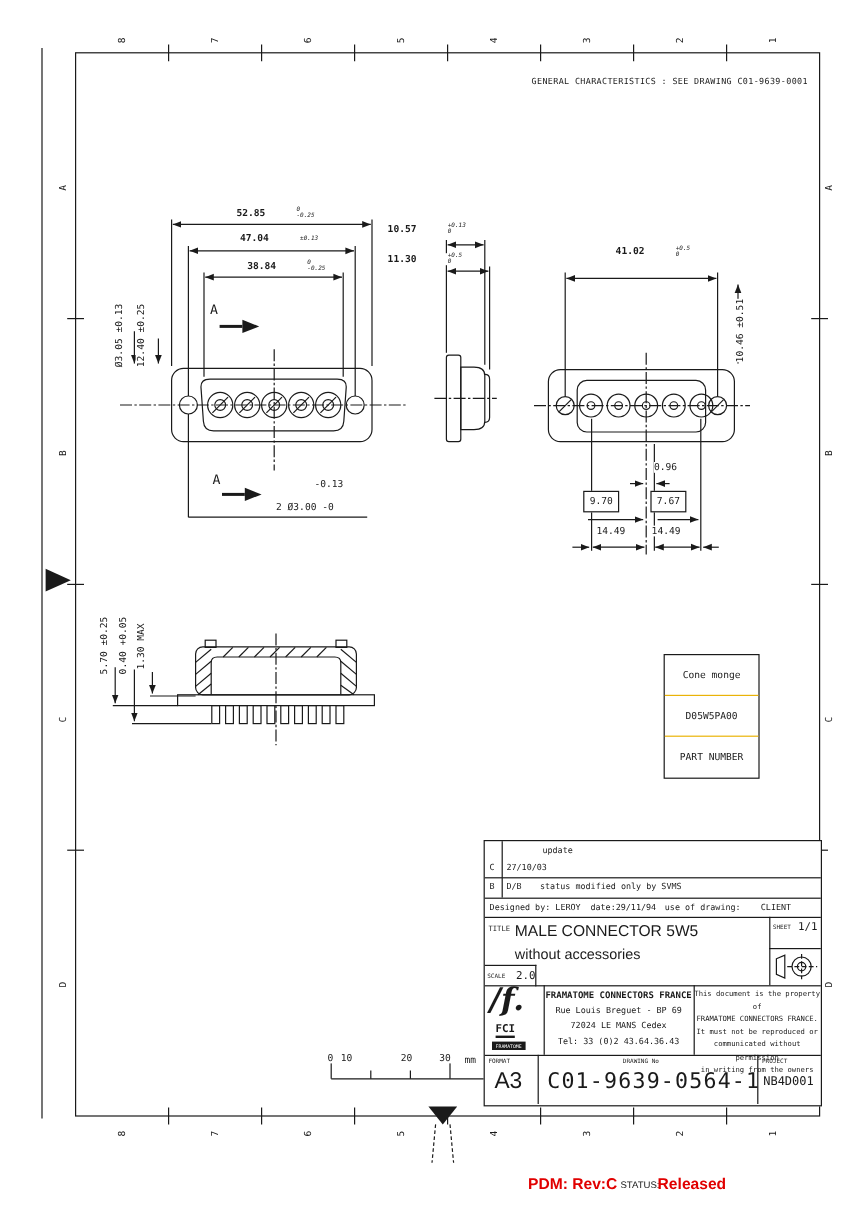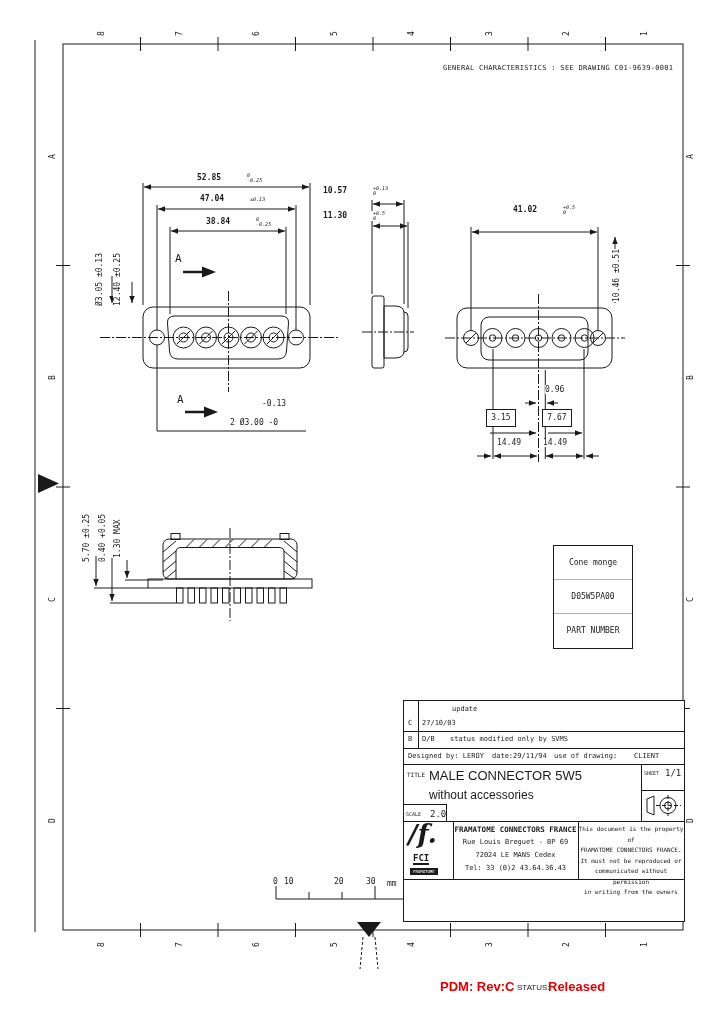--- a/index.html
+++ b/index.html
@@ -289,21 +289,21 @@
 
   <div class="dim" style="left:512px;top:205px">
     <b>41.02</b>
       <span class="tol">
         <i>+0.5</i>
         <i>0</i>
       </span>
   </div>
   <div class="vt" style="left:612px;top:302px">10.46 ±0.51</div>
   <div class="t cad" style="left:545px;top:385px">0.96</div>
-  <div class="boxdim" style="left:486px;top:409px;width:28px;height:16px">3.15</div>
+  <div class="boxdim" style="left:486px;top:409px;width:28px;height:16px">9.70</div>
   <div class="boxdim" style="left:542px;top:409px;width:28px;height:16px">7.67</div>
   <div class="t cad" style="left:497px;top:438px">14.49</div>
   <div class="t cad" style="left:543px;top:438px">14.49</div>
 
   <div class="vt" style="left:82px;top:562px">5.70 ±0.25</div>
   <div class="vt" style="left:98px;top:562px">0.40 +0.05</div>
   <div class="vt" style="left:113px;top:558px">1.30 MAX</div>
 
   <div class="tbl" style="left:553px;top:545px;width:78px;height:102px">
     <div class="row">Cone monge</div>
@@ -377,20 +377,30 @@
       </div>
       <div class="abs" style="left:174px;top:3px;width:106px;height:55px;text-align:center;font-size:6px;line-height:10.5px">
         <div>This document is the property of</div>
         <div>FRAMATOME CONNECTORS FRANCE.</div>
         <div>It must not be reproduced or</div>
         <div>communicated without permission</div>
         <div>in writing from the owners</div>
       </div>
     </div>
 
+    <div class="abs" style="left:0;top:178px;width:280px;height:41px">
+      <div class="abs" style="left:44px;top:0;width:0;height:41px;border-left:1px solid #1a1a1a"></div>
+      <div class="abs" style="left:227px;top:0;width:0;height:41px;border-left:1px solid #1a1a1a"></div>
+      <span class="t lbl" style="left:3px;top:3px">FORMAT</span>
+      <span class="t" style="left:8px;top:12px;font-size:19px;font-family:'Liberation Sans',sans-serif">A3</span>
+      <span class="t lbl" style="left:115px;top:3px">DRAWING No</span>
+      <span class="t" style="left:52px;top:12px;font-size:18px;letter-spacing:1px">C01-9639-0564-1</span>
+      <span class="t lbl" style="left:231px;top:3px">PROJECT</span>
+      <span class="t" style="left:232px;top:17px;font-size:10px">NB4D001</span>
+    </div>
   </div>
 
   <div>
     <span class="t red" style="left:440px;top:979px;font-size:13px;font-family:'Liberation Sans',sans-serif">PDM: Rev:C</span>
     <span class="t" style="left:517px;top:983px;font-size:8px;font-family:'Liberation Sans',sans-serif">STATUS:</span>
     <span class="t red" style="left:548px;top:979px;font-size:13px;font-family:'Liberation Sans',sans-serif">Released</span>
     <span class="t" style="left:601px;top:1030px;font-size:10px;font-family:'Liberation Sans',sans-serif">Printed Mar 26 2004</span>
   </div>
 
 </div>

